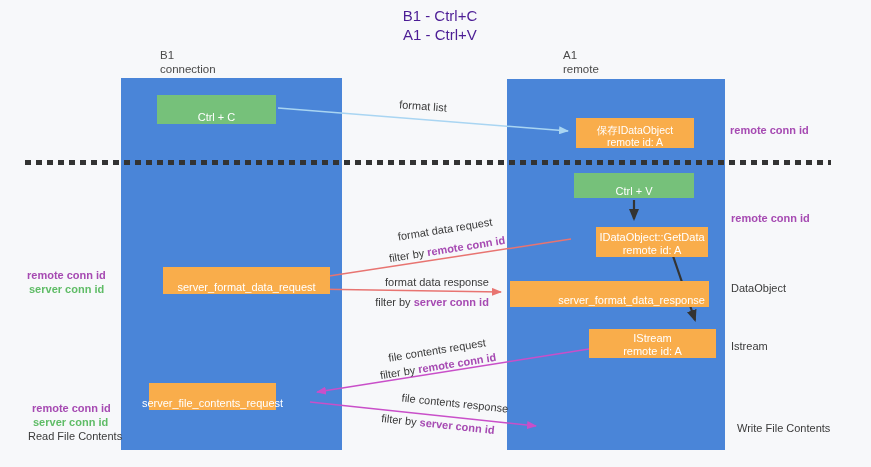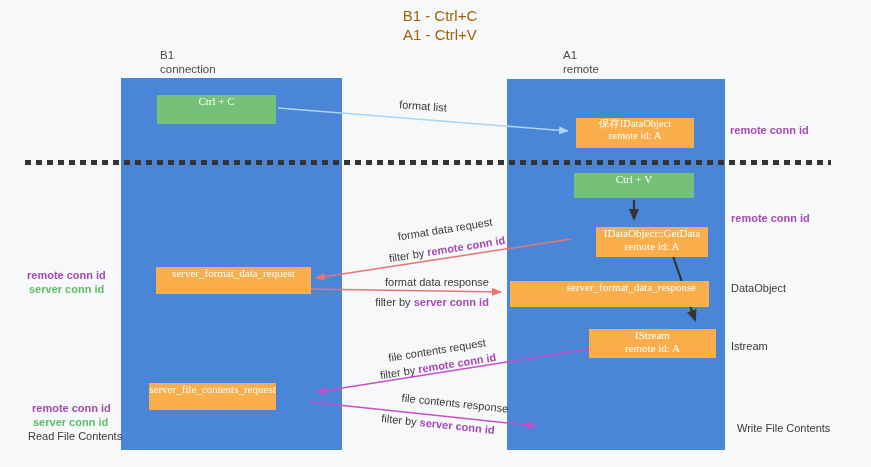--- a/index.html
+++ b/index.html
@@ -1,33 +1,33 @@
 <!DOCTYPE html>
 <html style="--bg: #f7f8fa; --blue: #4a85d8; --green_box: #76c17a; --orange_box: #f9ad4b; --arrow_blue: #a9d5f2; --arrow_red: #e87471; --arrow_magenta: #c94fc9; --ink: #333333; --purple_text: #a64ab2; --green_text: #5fbc66;"><head>
 <meta charset="utf-8">
 <style>
   html,body{margin:0;padding:0;}
   body{font-family:"Liberation Sans","DejaVu Sans",sans-serif;background:var(--bg);}
   .canvas{position:relative;width:871px;height:467px;background:var(--bg);overflow:hidden;}
   .title{position:absolute;left:355px;top:6px;width:170px;text-align:center;
-         font-size:15px;line-height:19px;color:#a16207;}
+         font-size:15px;line-height:19px;color:#4c1d95;}
   .colhdr{position:absolute;width:110px;font-size:11.5px;line-height:14px;color:#4a4a4a;}
   .col{position:absolute;background:var(--blue);z-index:1;}
   .divider{position:absolute;left:25px;top:160px;width:806px;height:5px;z-index:2;
            background:repeating-linear-gradient(90deg,var(--ink) 0 6px,transparent 6px 11px);}
   svg.arrows{position:absolute;left:0;top:0;z-index:2;}
   .s-blue{stroke:var(--arrow_blue);stroke-width:1.5;}
   .s-black{stroke:var(--ink);stroke-width:2.2;}
   .s-red{stroke:var(--arrow_red);stroke-width:1.5;}
   .s-mag{stroke:var(--arrow_magenta);stroke-width:1.5;}
   .f-blue{fill:var(--arrow_blue);} .f-black{fill:var(--ink);}
   .f-red{fill:var(--arrow_red);} .f-mag{fill:var(--arrow_magenta);}
   .node{position:absolute;z-index:3;color:#fff;display:flex;flex-direction:column;
-        align-items:center;justify-content:flex-start;text-align:center;
-        font-size:11px;line-height:13px;white-space:nowrap;font-family:Liberation Serif, serif;}
+        align-items:center;justify-content:flex-end;text-align:center;
+        font-size:11px;line-height:13px;white-space:nowrap;}
   .green{background:var(--green_box);}
   .orange{background:var(--orange_box);}
   .lbl{position:absolute;z-index:3;font-size:11px;color:#3a3a3a;white-space:nowrap;}
   .ctr{transform-origin:center;}
   .side{position:absolute;z-index:3;font-size:11px;white-space:nowrap;color:#3a3a3a;}
   .purple{color:var(--purple_text);font-weight:bold;}
   .greentx{color:var(--green_text);font-weight:bold;}
 </style>
 </head>
 <body>
@@ -88,21 +88,21 @@
 
   <div class="node green" style="left:574px;top:173px;width:120px;height:25px;">
     <div>Ctrl + V</div>
   </div>
 
   <div class="node orange" style="left:596px;top:227px;width:112px;height:30px;">
     <div>IDataObject::GetData</div>
     <div>remote id: A</div>
   </div>
 
-  <div class="node orange" style="left:156px;top:267px;width:155px;height:27px;">
+  <div class="node orange" style="left:163px;top:267px;width:167px;height:27px;">
     <div>server_format_data_request</div>
   </div>
 
   <div class="node orange" style="left:510px;top:281px;width:155px;height:26px;padding-left:44px;">
     <div>server_format_data_response</div>
   </div>
 
   <div class="node orange" style="left:589px;top:329px;width:127px;height:29px;">
     <div>IStream</div>
     <div>remote id: A</div>

